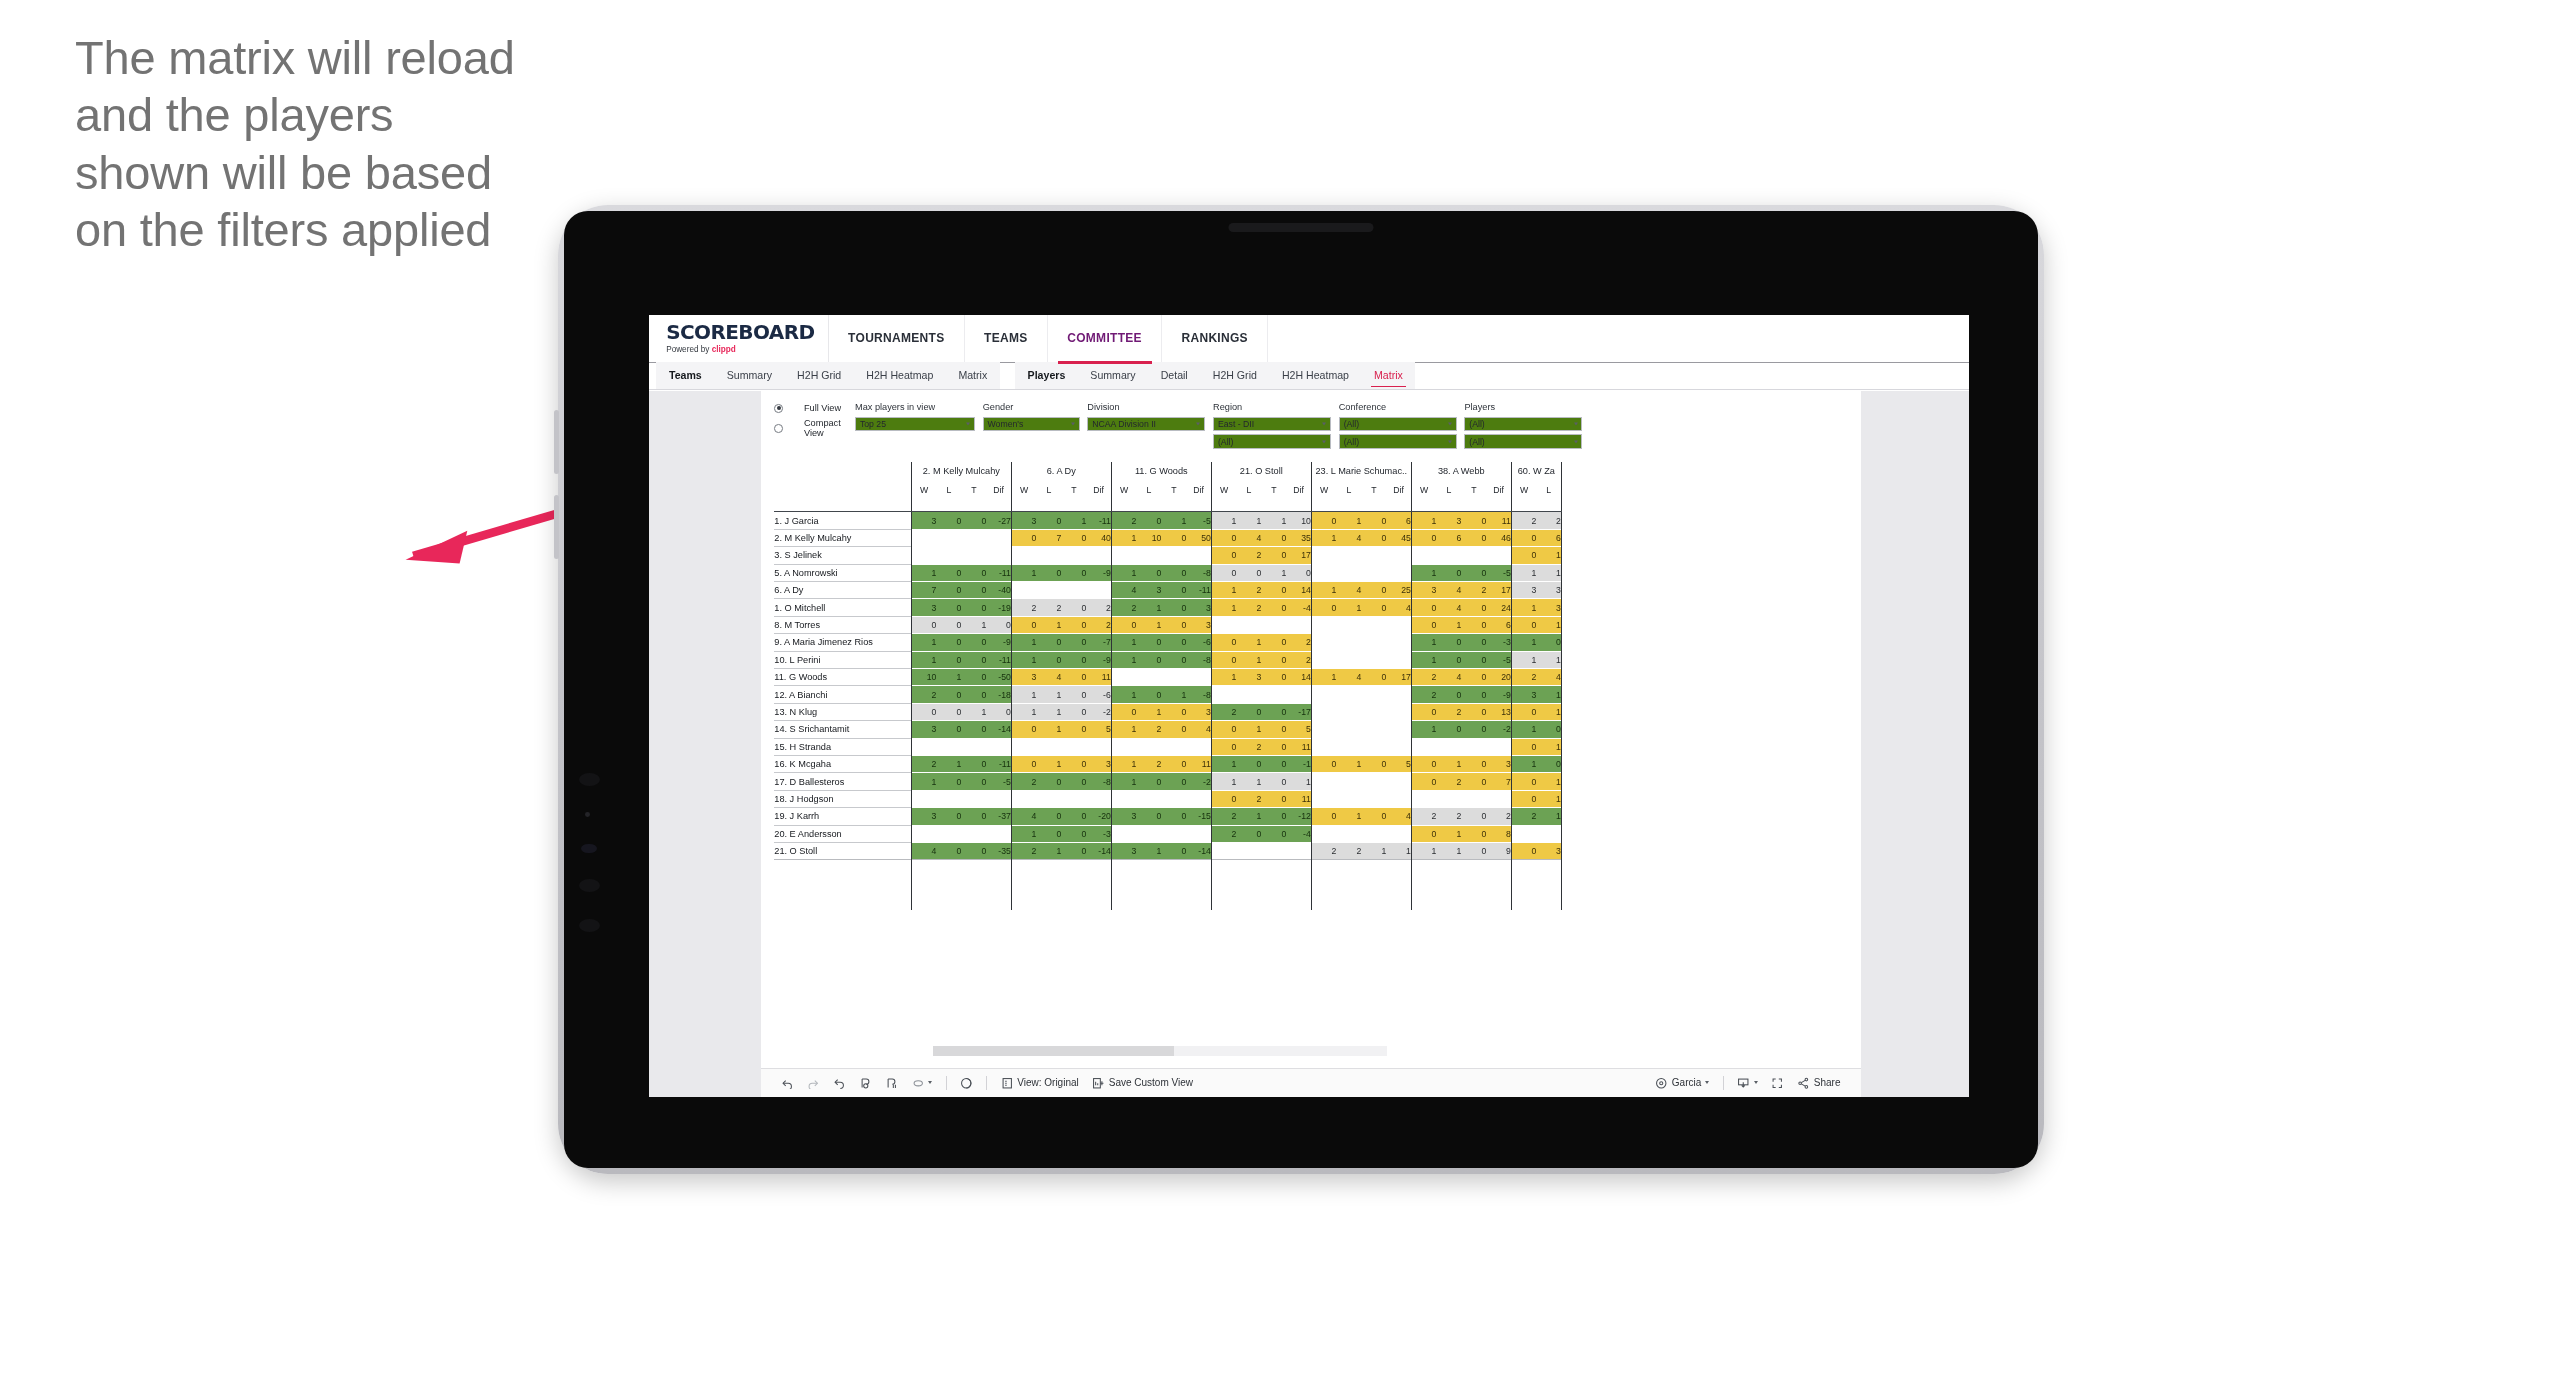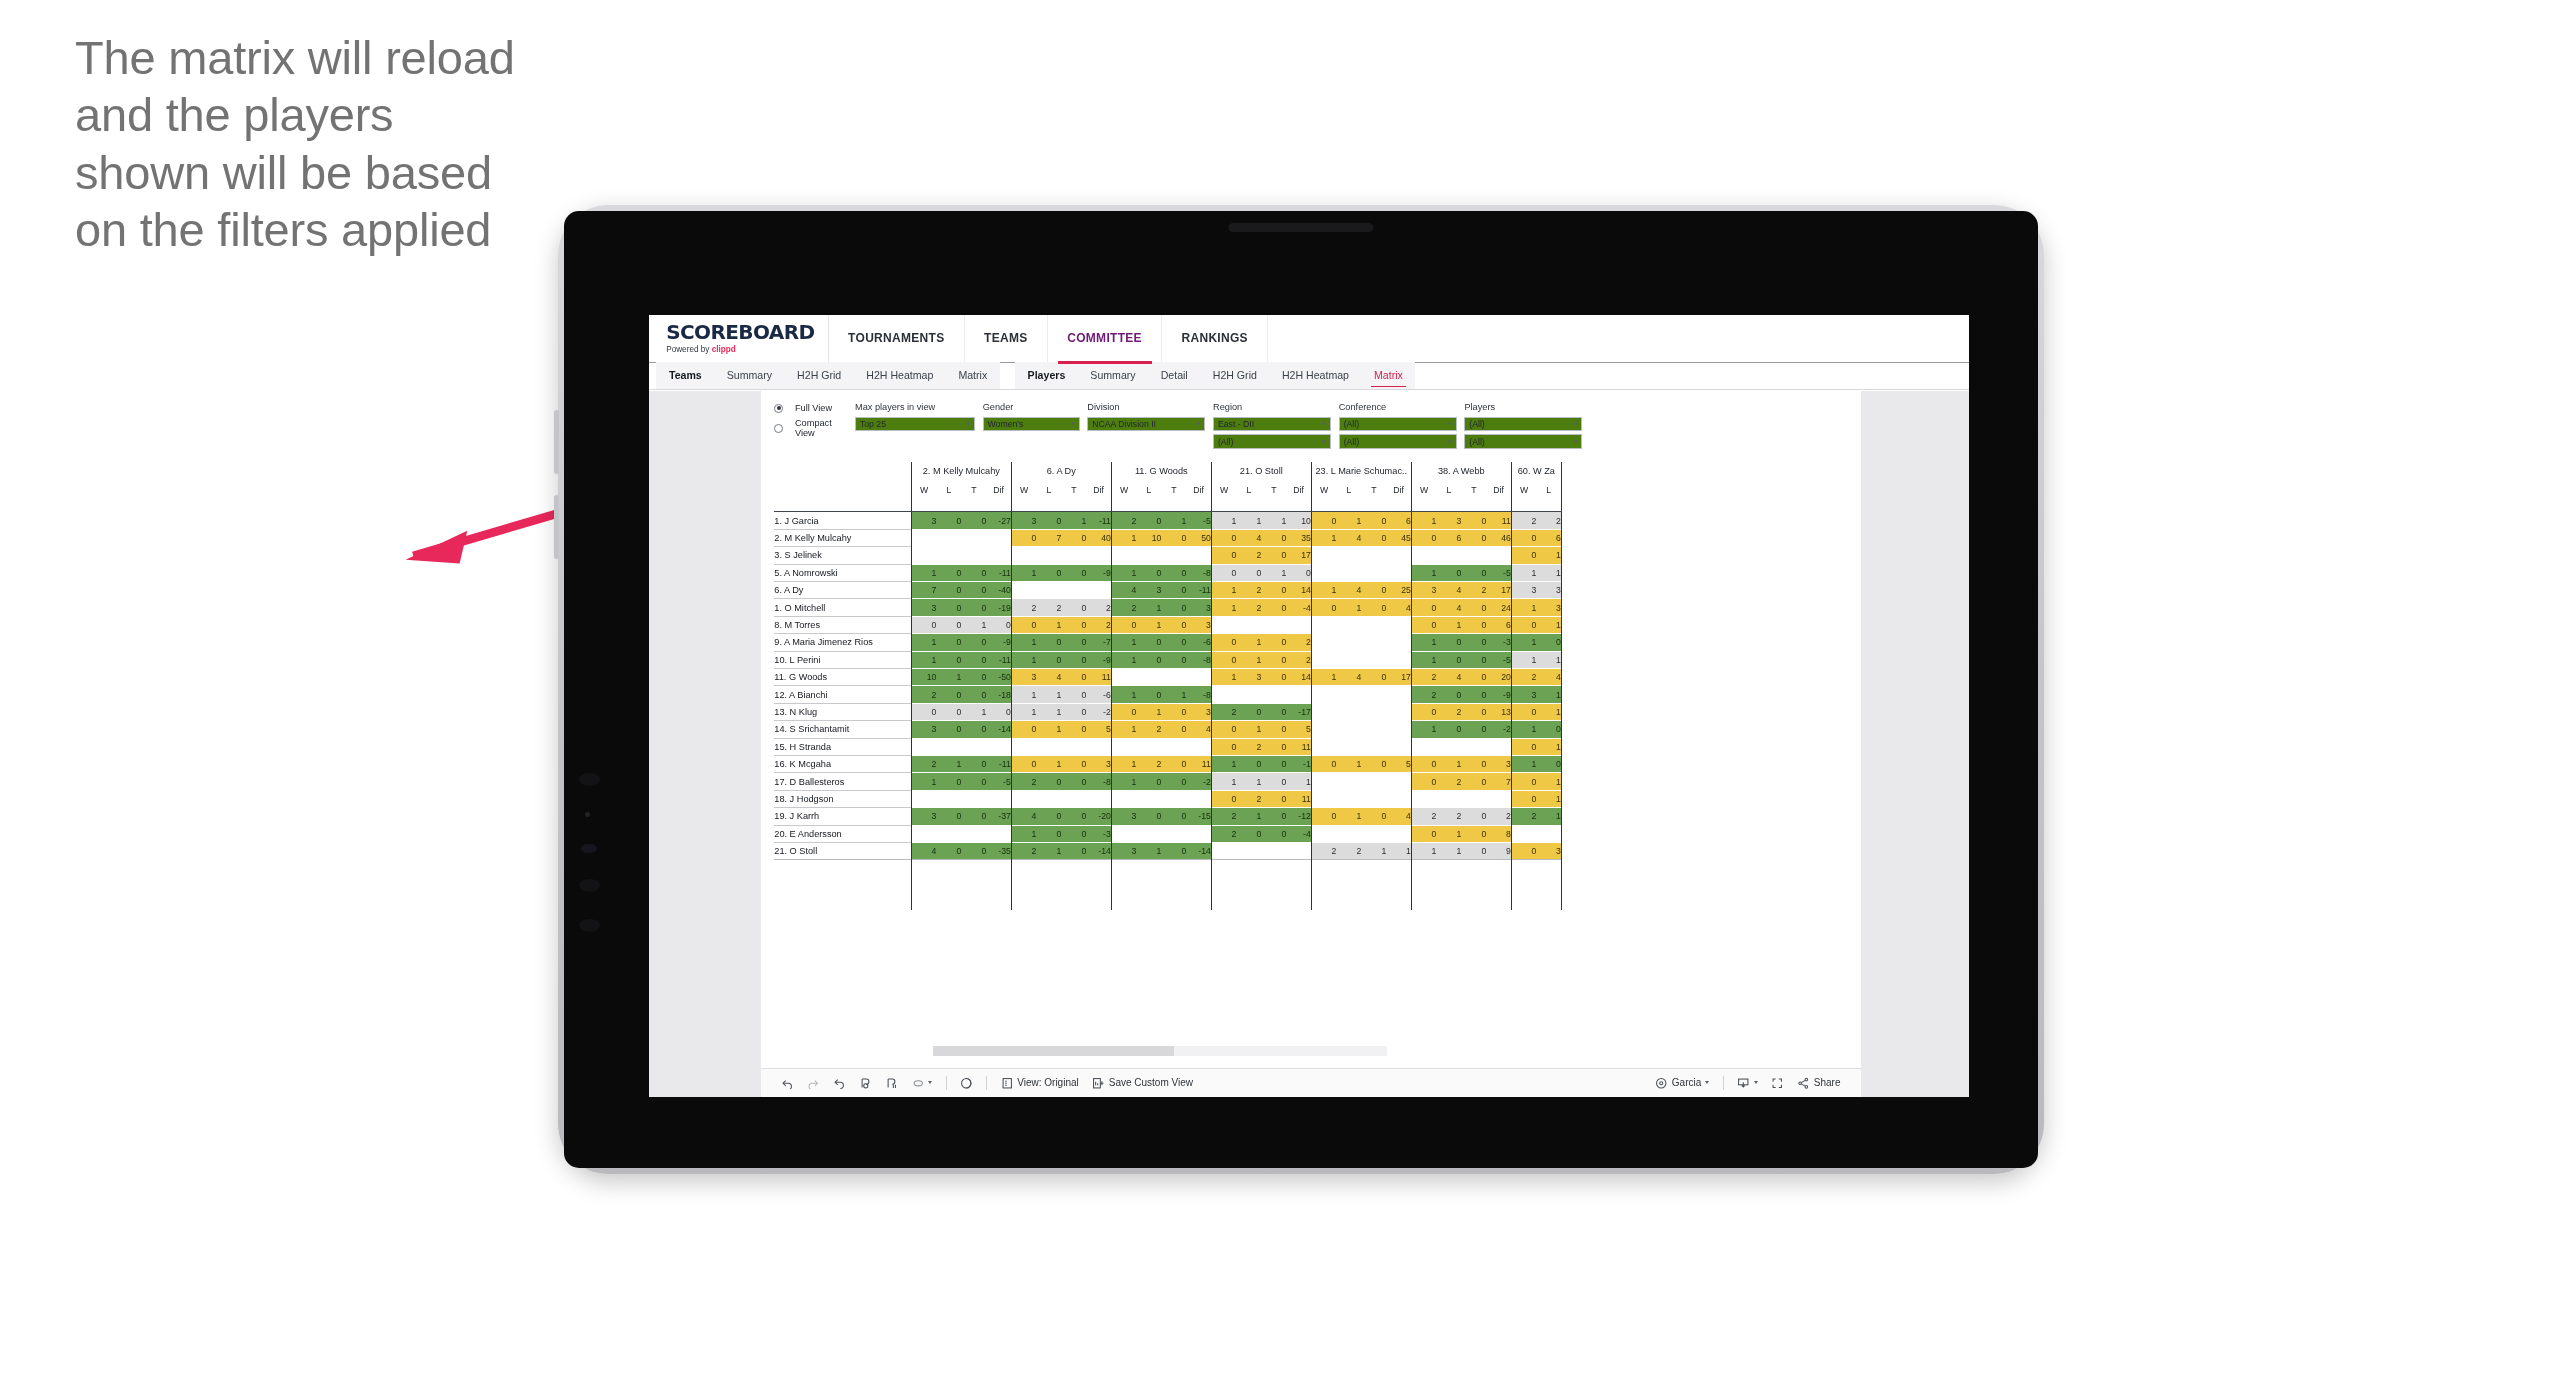--- a/index.html
+++ b/index.html
@@ -27,21 +27,21 @@
     position: absolute; left: 558px; top: 205px;
     width: 1486px; height: 969px;
     background: linear-gradient(180deg,#d9d9dd 0%, #c4c4c9 50%, #b9b9be 100%);
     border-radius: 50px;
     box-shadow: 0 7.7px 25px rgba(0,0,0,0.22);
     padding: 5.8px;
   }
   .tablet-inner {
     width: 100%; height: 100%;
     background: #0a0a0a;
-    border-radius: 15px;
+    border-radius: 24px;
     position: relative;
     overflow: hidden;
   }
   .tablet-cam {
     position: absolute; left: 50%; top: 12.5px; transform: translateX(-50%);
     width: 145px; height: 8.7px; border-radius: 5.8px;
     background: #1a1a1c;
   }
   .btn-side {
     position: absolute; background: #c3c3c8; border-radius: 2.9px;
@@ -127,21 +127,21 @@
   .fsel {
     width: 100%; height: 14.5px; border:1px solid #b9bcc2; background:#4d7c0f;
     font-size: 8.7px; color:#23272d; display:flex; align-items:center;
     padding-left:3.9px; position:relative; cursor:pointer; margin-bottom:2.9px;
   }
   .fsel .caret {
     position:absolute; right:3.9px; top:50%; transform:translateY(-50%);
     border-left:2.9px solid transparent; border-right:2.9px solid transparent;
     border-top:3.9px solid #5a5f66;
   }
-  .radio-row { display:flex; align-items:center; gap:12px; margin-bottom:4.8px; font-size:9.2px; color:#23272d;}
+  .radio-row { display:flex; align-items:center; gap:21px; margin-bottom:4.8px; font-size:9.2px; color:#23272d;}
   .radio-dot {
     width:8.7px; height:8.7px; border-radius:50%; border:1px solid #767b82; background:#fff;
     display:flex; align-items:center; justify-content:center; flex:none;
   }
   .radio-dot.on::after { content:""; width:3.9px; height:3.9px; border-radius:50%; background:#33383f; }
 
   
   .matrixwrap { position:absolute; left:0; right:0; top:71px; bottom:62px; overflow:hidden; }
   table.matrix { border-collapse: collapse; margin-left: 13.5px; table-layout: fixed; }
   table.matrix td, table.matrix th { padding:0; }

